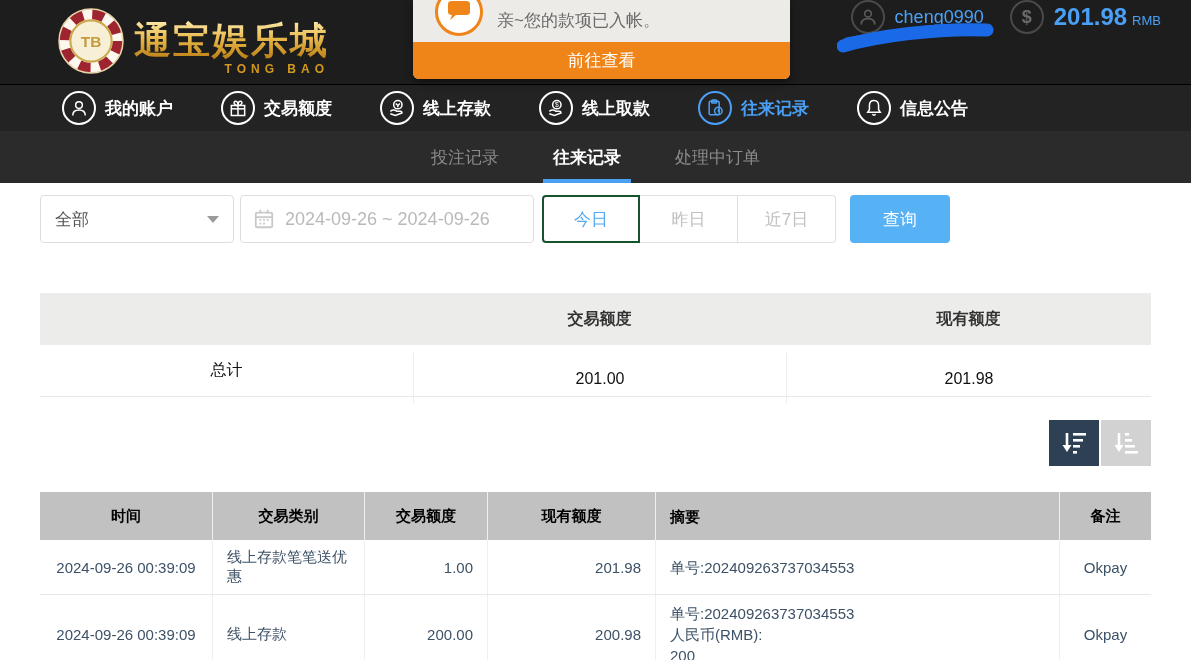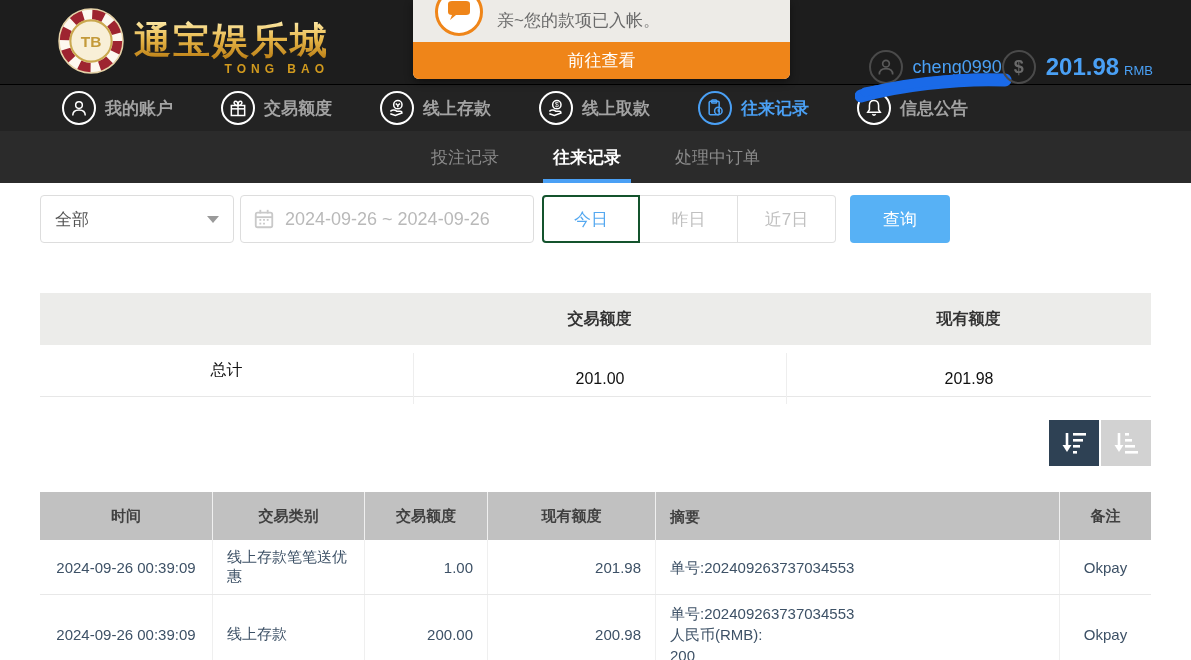--- a/index.html
+++ b/index.html
@@ -22,36 +22,36 @@
   .popup { position:absolute; left:413px; top:0; width:377px; background:#edebe7;
     border-radius:0 0 6px 6px; box-shadow:0 3px 8px rgba(0,0,0,.45); }
   .popup-body { position:relative; height:42px; }
   .popup-icon { position:absolute; left:22px; top:-12px; width:48px; height:48px; border-radius:50%;
     background:#fff; border:3px solid #ef8519; display:flex; align-items:center; justify-content:center; }
   .popup-msg { position:absolute; left:84px; top:9px; font-size:17px; color:#6a6a6a; }
   .popup-btn { height:37px; background:#ef8519; border-radius:0 0 6px 6px; color:#fff; font-size:17px;
     display:flex; align-items:center; justify-content:center; cursor:pointer; }
 
   
-  .user-area { position:absolute; right:38px; top:0; height:84px; display:flex; align-items:flex-end; }
+  .user-area { position:absolute; right:30px; top:0; height:84px; display:flex; align-items:flex-start; gap:26px; }
   .hgroup { display:flex; align-items:center; gap:10px; position:relative; }
   .circle-ic { width:34px; height:34px; border-radius:50%; border:2px solid #4a4a4a;
     display:flex; align-items:center; justify-content:center; color:#6a6a6a; font-size:18px; font-weight:bold; }
   .username { color:#4aa0f5; font-size:18px; }
   .scribble { position:absolute; left:-14px; top:20px; width:160px; height:34px; pointer-events:none; }
   .bal-amt { color:#4aa0f5; font-size:24px; font-weight:bold; }
   .bal-cur { color:#4aa0f5; font-size:13px; margin-left:5px; }
 
   
   .navbar { height:47px; background:#232323; border-top:1px solid #000;
     display:flex; align-items:center; padding-left:62px; gap:48px; }
   .nav-item { display:flex; align-items:center; gap:9px; cursor:pointer; }
   .nav-ic { width:34px; height:34px; border-radius:50%; border:2px solid #fff;
     display:flex; align-items:center; justify-content:center; }
-  .nav-label { color:#a3a3a3; font-size:17px; font-weight:bold; }
+  .nav-label { color:#ffffff; font-size:17px; font-weight:bold; }
   .nav-item.active .nav-ic { border-color:#4aa0f5; }
   .nav-item.active .nav-label { color:#4aa0f5; }
   .nav-item.active svg * { stroke:#4aa0f5 !important; }
 
   
   .tabbar { height:52px; background:#2b2b2b; display:flex; justify-content:center; gap:46px; }
   .tab { position:relative; display:flex; align-items:center; color:#8b8b8b; font-size:17px;
     cursor:pointer; padding:0 4px; }
   .tab.active { color:#fff; font-weight:bold; }
   .tab.active::after { content:""; position:absolute; left:-6px; right:-6px; bottom:0;
@@ -89,21 +89,21 @@
   .sort-bar { margin:23px 40px 0; display:flex; justify-content:flex-end; gap:2px; }
   .sort-btn { width:50px; height:46px; display:flex; align-items:center; justify-content:center; cursor:pointer; }
   .sort-btn.desc { background:#2e4154; }
   .sort-btn.asc { background:#d2d2d2; }
 
   
   .dtable { margin:26px 40px 0; font-size:15px; color:#3d5166; }
   .drow { display:flex; border-bottom:1px solid #e8e8e8; background:#fff; }
   .drow.head { background:#c1c1c1; border-bottom:none; }
   .dcell { padding:8px 14px; display:flex; align-items:center; min-height:48px; }
-  .drow.head .dcell { color:#404040; font-weight:bold; justify-content:center;
+  .drow.head .dcell { color:#000000; font-weight:bold; justify-content:center;
     border-right:1px solid rgba(255,255,255,.75); }
   .drow.head .dcell:last-child { border-right:none; }
   .drow:not(.head) .dcell { border-right:1px solid #efefef; }
   .drow:not(.head) .dcell:last-child { border-right:none; }
   .col-time { width:173px; justify-content:center; }
   .col-type { width:152px; }
   .col-amt  { width:123px; justify-content:flex-end; }
   .col-bal  { width:168px; justify-content:flex-end; }
   .col-sum  { width:404px; flex-direction:column; align-items:flex-start; justify-content:center; line-height:21px; }
   .col-rmk  { width:91px; justify-content:center; }

